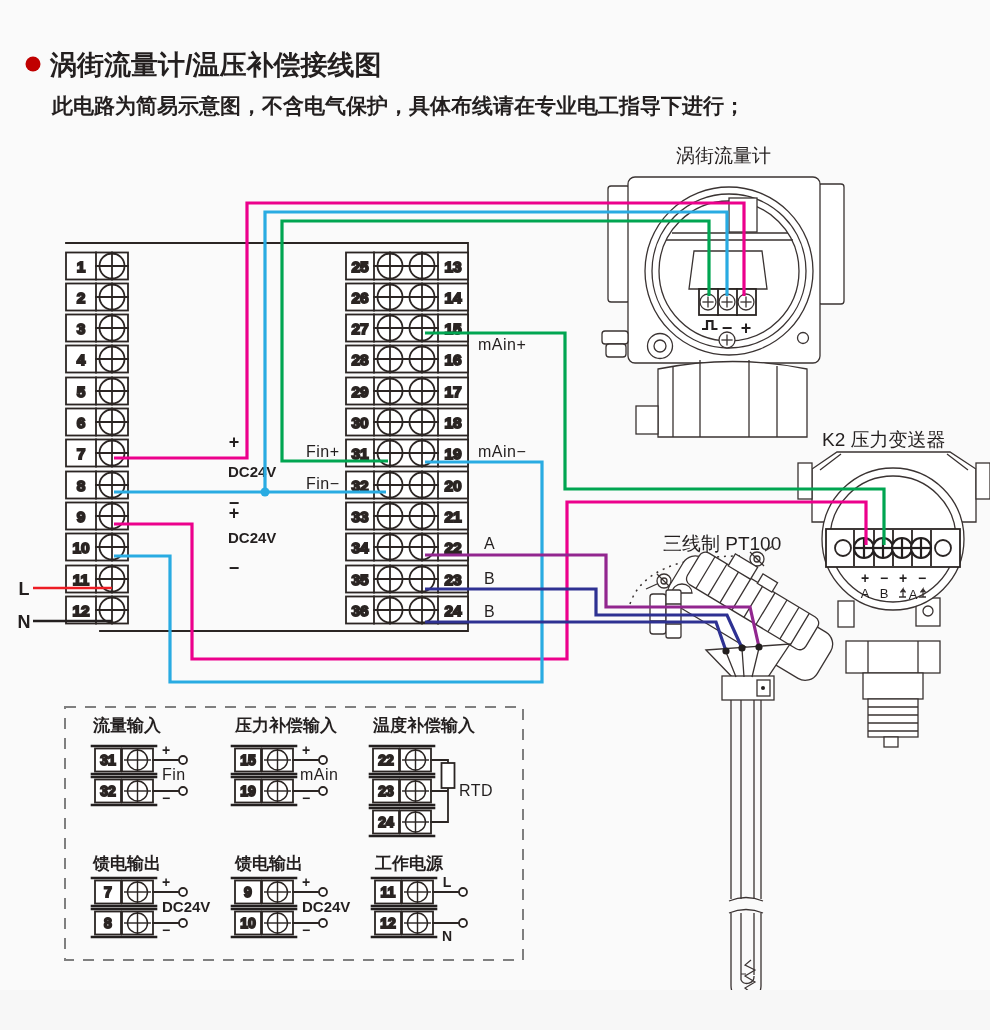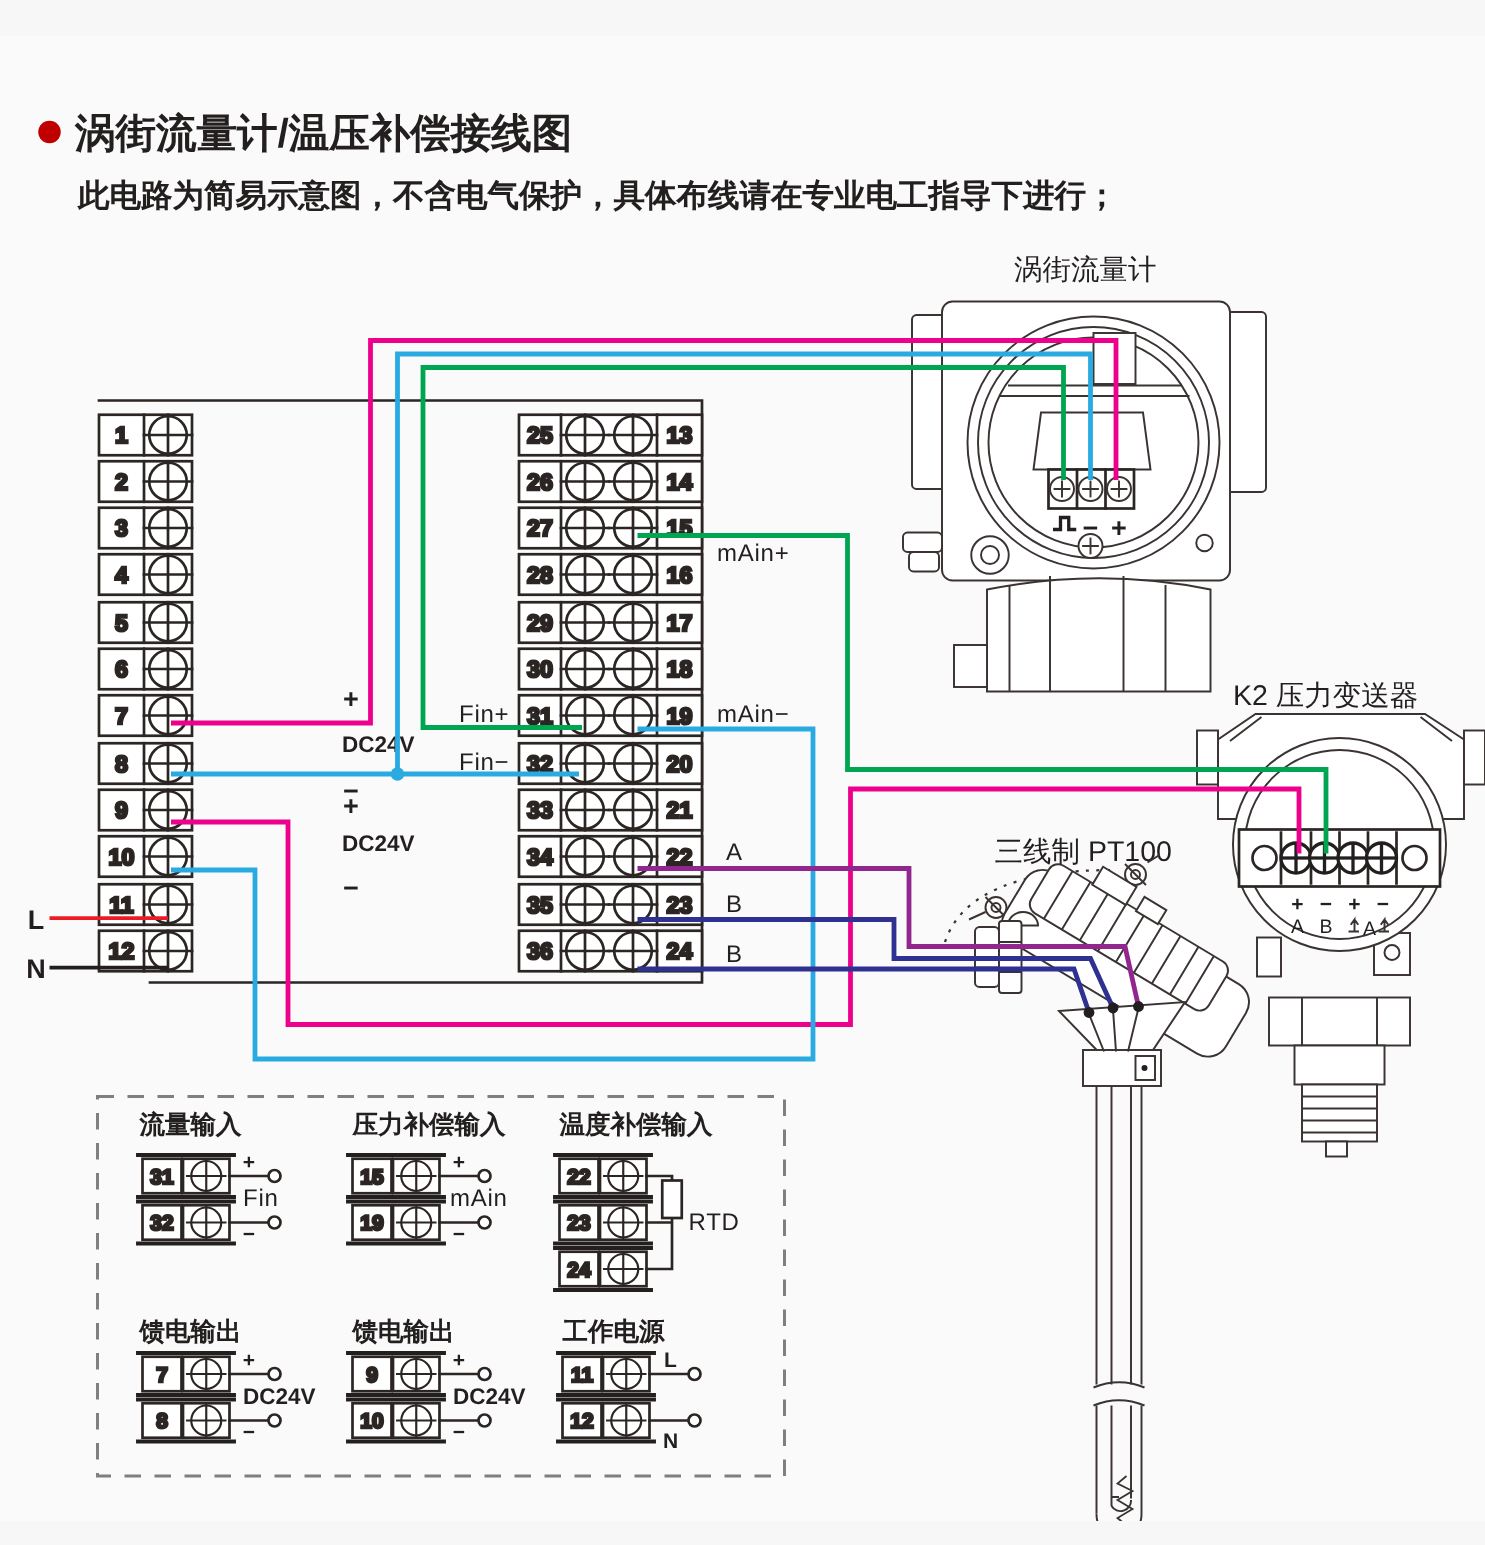--- a/index.html
+++ b/index.html
@@ -1,17 +1,17 @@
 <!DOCTYPE html>
 <html><head>
 <meta charset="utf-8">
 <style>
   html,body{margin:0;padding:0;background:#f7f7f7;}
   #stage{position:relative;width:990px;height:990px;background:#fafafa;
-         font-family:"Liberation Sans","DejaVu Sans",sans-serif;margin-top:24px;}
+         font-family:"Liberation Sans","DejaVu Sans",sans-serif;}
   svg{position:absolute;left:0;top:0;}
   .ln{stroke:#2b2523;stroke-width:1.8;fill:none;stroke-linecap:square;}
   .ln2{stroke:#3a3332;stroke-width:1.3;fill:none;}
   .fw{fill:#fff;stroke:#2b2523;stroke-width:1.8;}
   .fw2{fill:#fff;stroke:#3a3332;stroke-width:1.3;}
   .hv{stroke:#231f1f;stroke-width:2.6;fill:none;}
   .w{fill:none;stroke-width:3.2;stroke-linejoin:miter;stroke-linecap:butt;}
   .mag{stroke:#ec008c;} .cyn{stroke:#29abe2;} .grn{stroke:#00a551;}
   .pur{stroke:#92268f;} .blu{stroke:#2e3192;} .red{stroke:#ed1c24;stroke-width:2.5;}
   .blk{stroke:#231f1f;stroke-width:2.5;}

